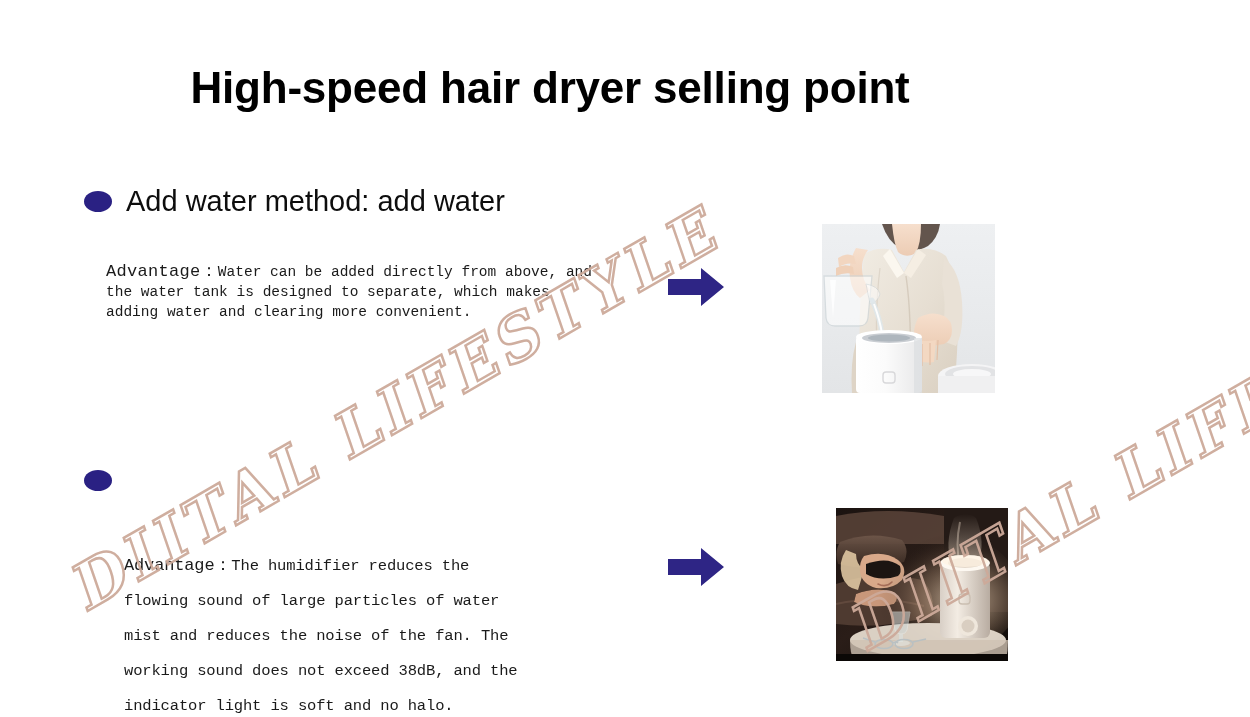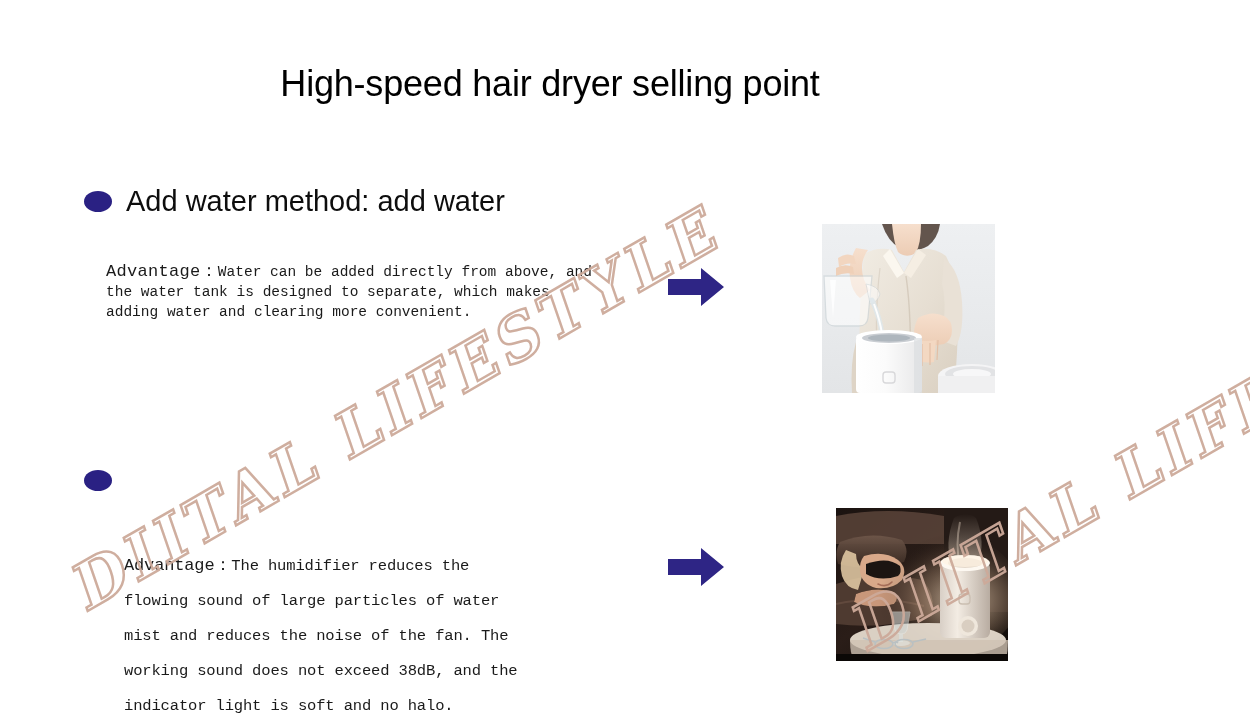--- a/index.html
+++ b/index.html
@@ -21,22 +21,22 @@
   }
 
   
   .slide-title {
     position: absolute;
     left: 0;
     top: 63px;
     width: 1100px;
     text-align: center;
     font-family: "Liberation Sans", sans-serif;
-    font-size: 36px;
-    font-weight: 400;
+    font-size: 44px;
+    font-weight: 700;
     color: #000000;
     letter-spacing: -0.2px;
     white-space: nowrap;
   }
 
   
   .bullet-row {
     position: absolute;
     display: flex;
     align-items: center;

